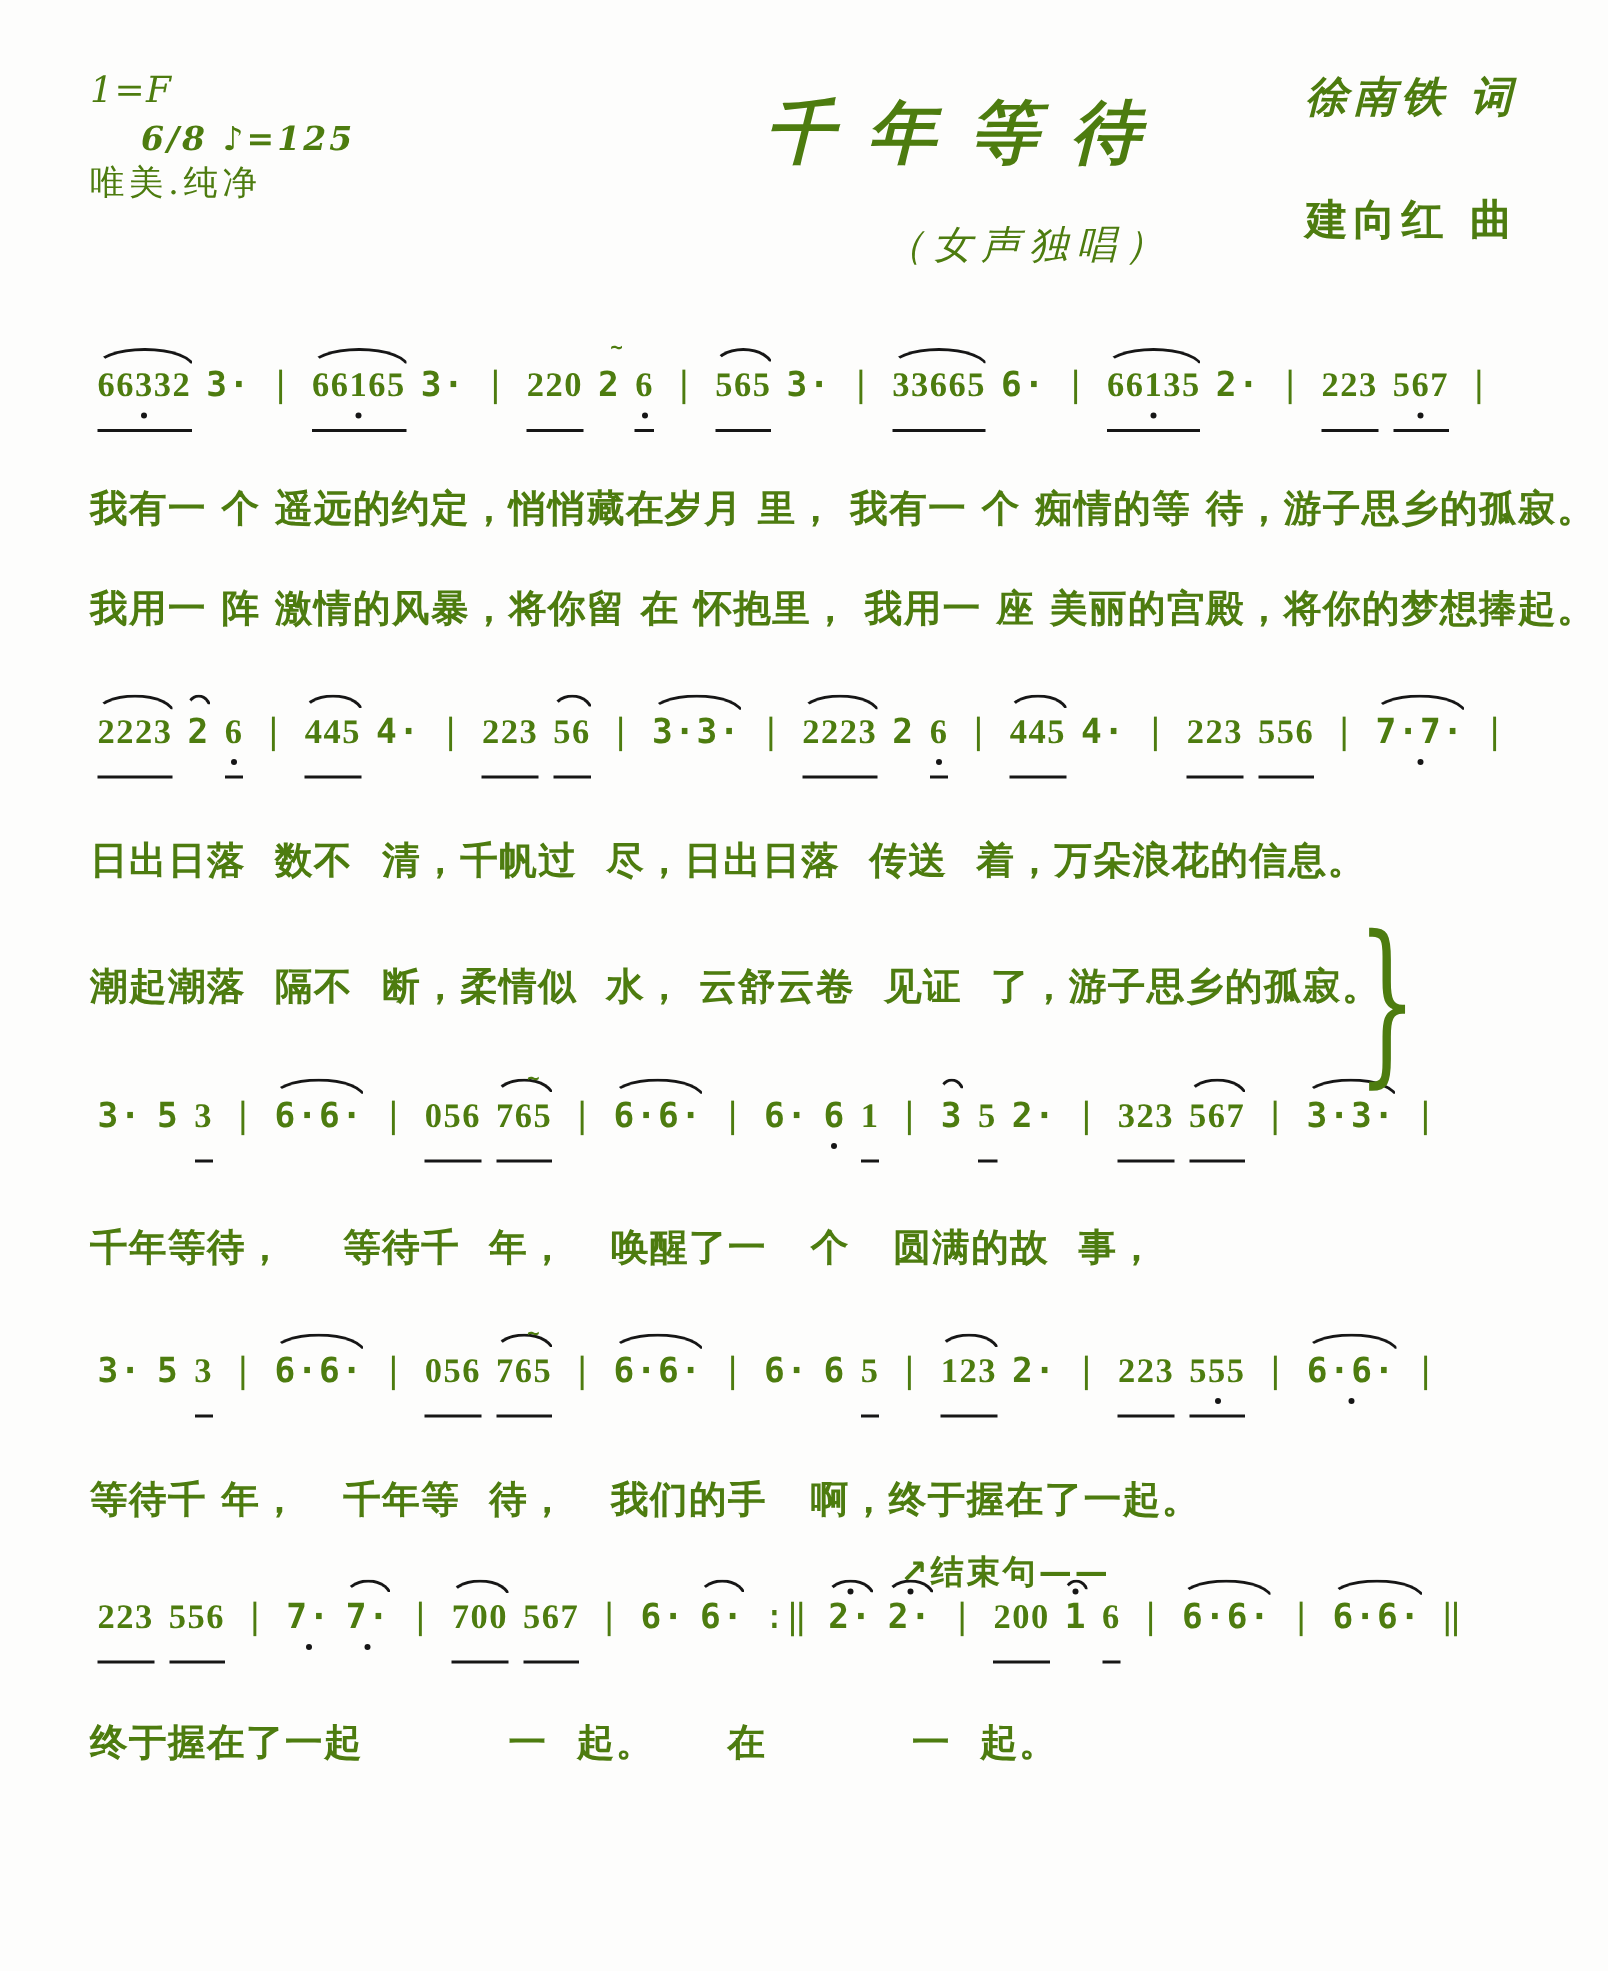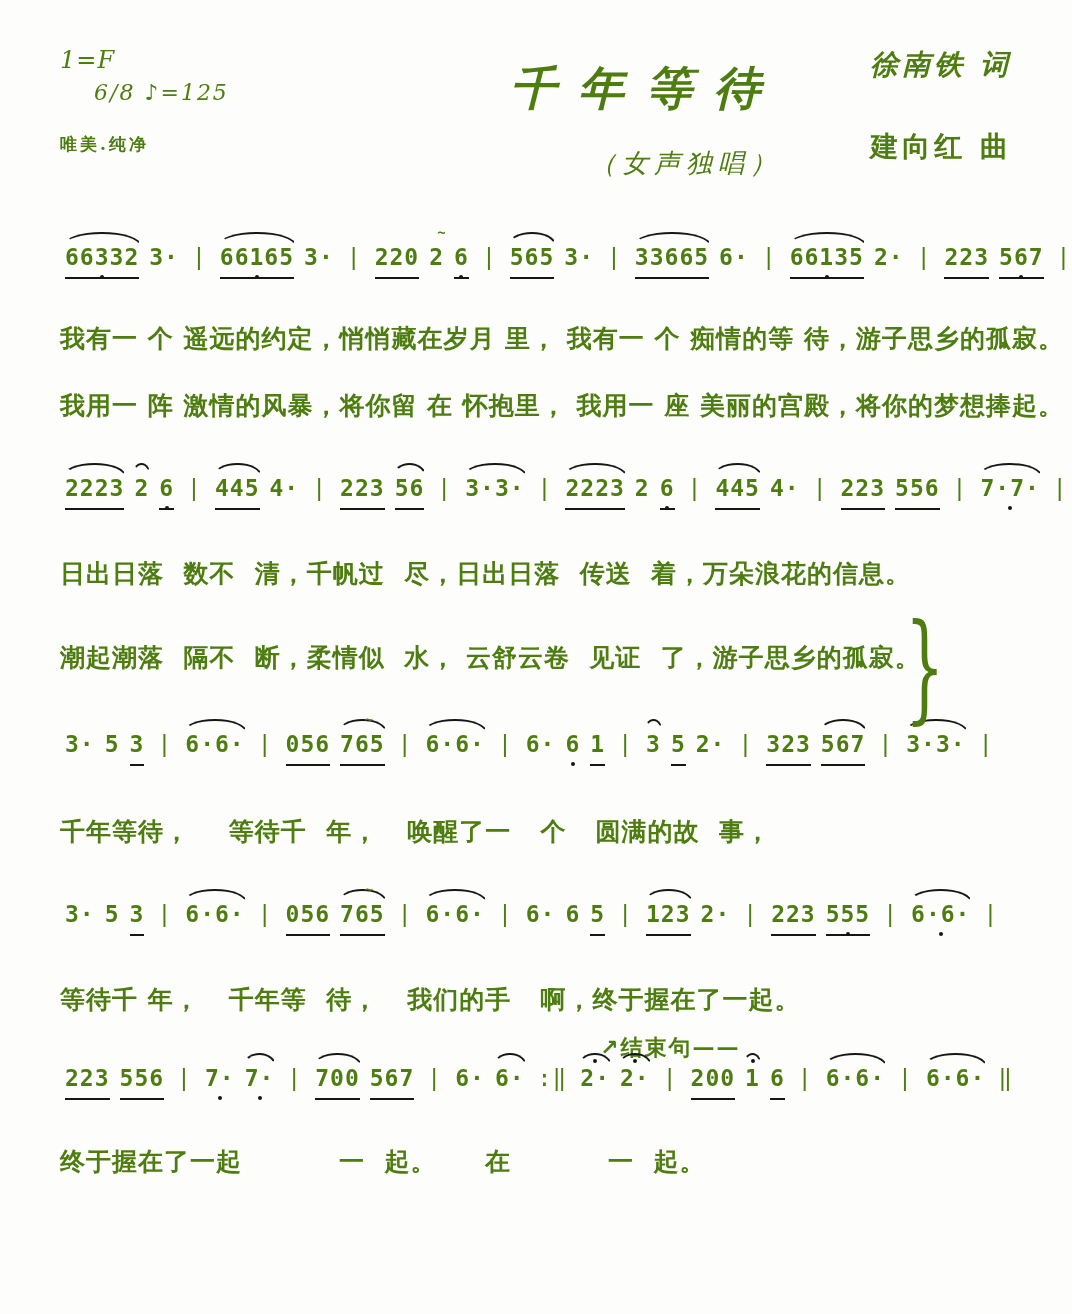--- a/index.html
+++ b/index.html
@@ -11,39 +11,39 @@
     color:#4d7c0f;
     font-family:"DejaVu Sans", sans-serif;
     overflow:hidden;
     box-sizing:border-box;
     padding:46px 60px 20px 60px;
   }
   
   .hdr{display:flex;justify-content:space-between;align-items:flex-start;height:170px;}
   .hdr-left{width:250px;font-family:"DejaVu Serif", serif;}
   .key-row{font-size:24px;font-style:italic;letter-spacing:1px;}
-  .meter-row{font-size:22px;font-style:italic;margin:6px 0 0 34px;letter-spacing:2px;}
-  .mood-row{font-size:17px;font-weight:bold;margin-top:28px;letter-spacing:3px;}
+  .meter-row{font-size:22px;font-style:italic;margin:6px 0 0 34px;letter-spacing:2px;font-weight:bold;}
+  .mood-row{font-size:23px;font-weight:normal;letter-spacing:3px;}
   .hdr-center{flex:1;text-align:right;font-style:italic;}
   .title{font-size:46px;font-weight:bold;letter-spacing:22px;margin-top:12px;text-indent:22px;}
   .subtitle{font-size:26px;margin-top:26px;letter-spacing:6px;}
   .hdr-right{width:230px;text-align:right;font-size:28px;font-weight:bold;}
   .lyricist{letter-spacing:4px;font-style:italic;}
   .composer{margin-top:44px;letter-spacing:4px;}
   
   .music{
     font-family:"DejaVu Sans Mono", monospace;
     font-size:23px;font-weight:bold;
     white-space:nowrap;
     letter-spacing:1px;
     height:34px;
   }
   .tok{position:relative;display:inline-block;margin:0 5px;vertical-align:baseline;}
   .tok.bar{margin:0 8px;font-weight:normal;}
-  .tok.u .txt{border-bottom:2px solid #161616;padding-bottom:7px;}
+  .tok.u .txt{border-bottom:2px solid #161616;padding-bottom:17px;font-family:Liberation Serif, serif;}
   .arc{
     position:absolute;left:-2px;right:-2px;top:-12px;height:10px;
     border:2px solid transparent;border-top:2px solid #161616;
     border-radius:50% 50% 0 0 / 95% 95% 0 0;
     pointer-events:none;
   }
   .dotb{position:absolute;left:50%;transform:translateX(-50%);bottom:-9px;width:4px;height:4px;border-radius:50%;background:#161616;}
   .dota{position:absolute;left:50%;transform:translateX(-50%);top:-6px;width:4px;height:4px;border-radius:50%;background:#161616;}
   .mord{position:absolute;top:-20px;left:55%;font-size:14px;letter-spacing:0;}
   

